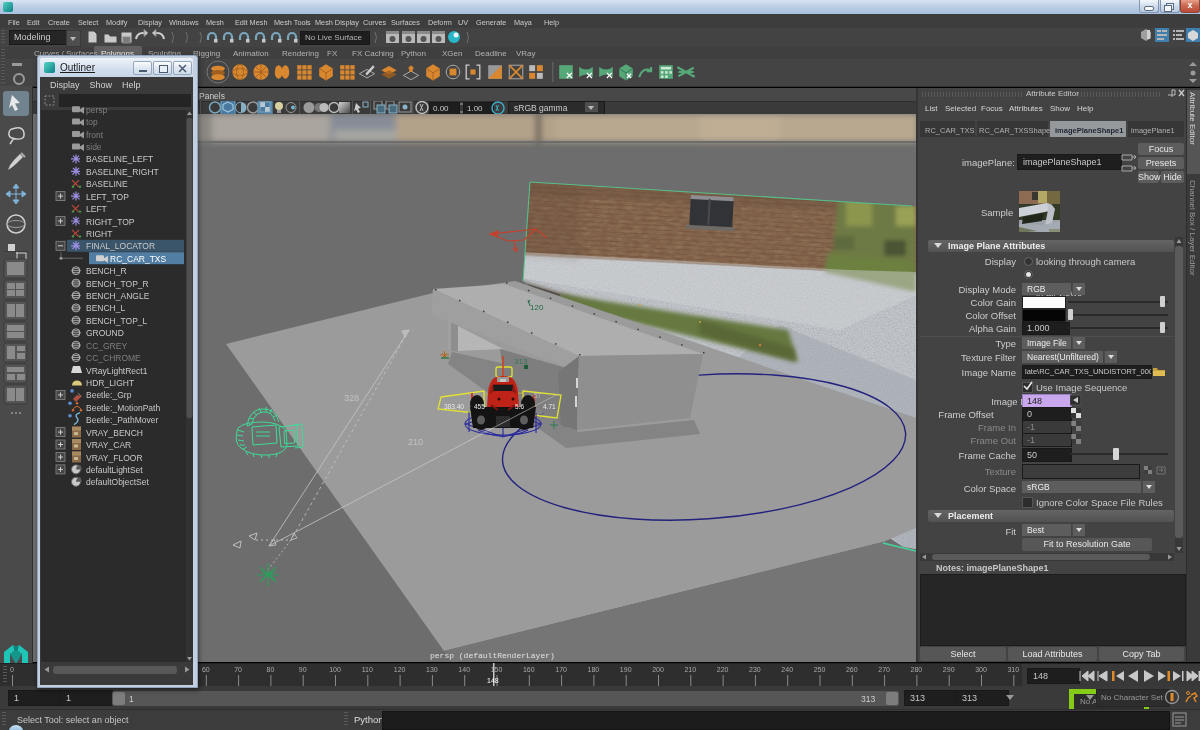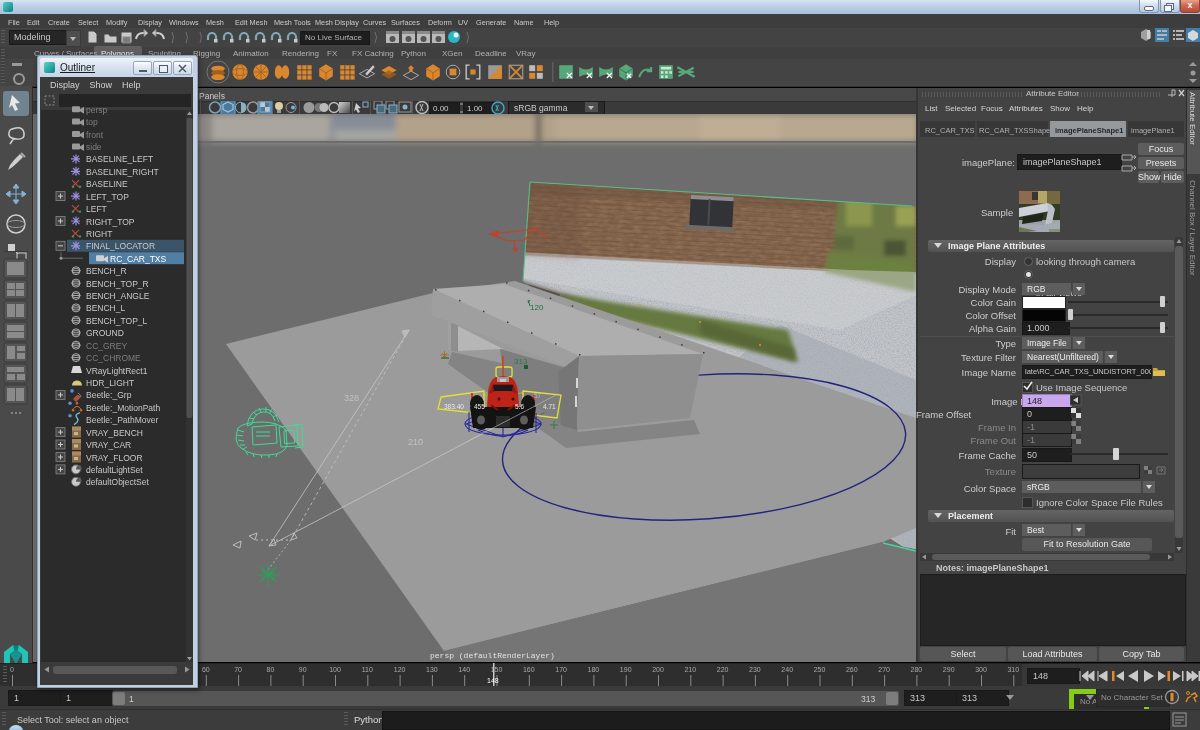--- a/index.html
+++ b/index.html
@@ -29,21 +29,21 @@
 <div class="tx" style="left:169px;top:18px;font-size:7.3px;color:#cbcbcb;">Windows</div>
 <div class="tx" style="left:206px;top:18px;font-size:7.3px;color:#cbcbcb;">Mesh</div>
 <div class="tx" style="left:235px;top:18px;font-size:7.3px;color:#cbcbcb;">Edit Mesh</div>
 <div class="tx" style="left:274px;top:18px;font-size:7.3px;color:#cbcbcb;">Mesh Tools</div>
 <div class="tx" style="left:315px;top:18px;font-size:7.3px;color:#cbcbcb;">Mesh Display</div>
 <div class="tx" style="left:363px;top:18px;font-size:7.3px;color:#cbcbcb;">Curves</div>
 <div class="tx" style="left:391px;top:18px;font-size:7.3px;color:#cbcbcb;">Surfaces</div>
 <div class="tx" style="left:428px;top:18px;font-size:7.3px;color:#cbcbcb;">Deform</div>
 <div class="tx" style="left:458px;top:18px;font-size:7.3px;color:#cbcbcb;">UV</div>
 <div class="tx" style="left:476px;top:18px;font-size:7.3px;color:#cbcbcb;">Generate</div>
-<div class="tx" style="left:514px;top:18px;font-size:7.3px;color:#cbcbcb;">Name</div>
+<div class="tx" style="left:514px;top:18px;font-size:7.3px;color:#cbcbcb;">Maya</div>
 <div class="tx" style="left:544px;top:18px;font-size:7.3px;color:#cbcbcb;">Help</div>
 <div class="a" style="left:0;top:28px;width:1200px;height:19px;background:#434343;border-bottom:1px solid #393939;"></div>
 <div class="a" style="left:1px;top:30px;width:4px;height:15px;background:repeating-linear-gradient(#5a5a5a 0 1px,#434343 1px 3px);"></div>
 <div class="fld" style="left:9px;top:30px;width:52px;height:13px;font-size:9px;padding-left:4px;line-height:13px;background:#262626;">Modeling</div>
 <div class="a" style="left:66px;top:30px;width:13px;height:15px;background:#4e4e4e;border:1px solid #3a3a3a;">
     <div class="a" style="left:3px;top:6px;width:0;height:0;border:3px solid transparent;border-top:4px solid #b9b9b9;"></div>
   </div>
 <svg class="a" style="left:84px;top:28px;" width="390" height="19" viewBox="0 0 390 19">
     <g stroke="#8a8a8a" fill="none" stroke-width="1">
       <path d="M4,3 h6 l3,3 v9 h-9 z" fill="#c9c9c9" stroke="#444"></path>
@@ -714,21 +714,21 @@
 <svg class="a" style="left:1022px;top:380px" width="12" height="12">
     <path d="M2,6 l3,3 5,-7" stroke="#e8e8e8" stroke-width="1.6" fill="none"></path>
   </svg>
 <div class="tx" style="left:1036px;top:382px;font-size:9.5px;color:#c9c9c9;">Use Image Sequence</div>
 <div class="tx" style="left:916px;top:396px;width:100px;text-align:right;font-size:9.5px;color:#cdcdcd;margin-left:38px;">Image Number</div>
 <div class="a" style="left:1022px;top:394px;width:44px;height:12px;background:#c9a7ec;border:1px solid #9a7fc0;color:#222;font-size:9px;line-height:12px;padding-left:4px;position:absolute;">148</div>
 <svg class="a" style="left:1070px;top:394px" width="14" height="12">
     <rect x="0" y="1" width="11" height="10" fill="#2d2d2d" stroke="#555"></rect>
     <path d="M8,3 l-5,3 5,3 z" fill="#ccc"></path>
   </svg>
-<div class="tx" style="left:916px;top:409px;width:100px;text-align:left;font-size:9.5px;color:#cdcdcd;">Frame Offset</div>
+<div class="tx" style="left:916px;top:409px;width:100px;text-align:center;font-size:9.5px;color:#cdcdcd;">Frame Offset</div>
 <div class="fld" style="left:1022px;top:407px;width:44px;height:12px;font-size:9px;line-height:12px;padding-left:4px;">0</div>
 <svg class="a" style="left:1070px;top:407px" width="12" height="12">
     <rect width="5" height="5" x="1" y="1" fill="#ddd"></rect>
     <rect width="5" height="5" x="6" y="6" fill="#ddd"></rect>
     <rect width="5" height="5" x="6" y="1" fill="#333"></rect>
     <rect width="5" height="5" x="1" y="6" fill="#333"></rect>
   </svg>
 <div class="tx" style="left:916px;top:422px;width:100px;text-align:right;font-size:9.5px;color:#8a8a8a;">Frame In</div>
 <div class="a fld" style="left:1022px;top:420px;width:44px;height:12px;font-size:9px;line-height:12px;padding-left:4px;background:#3a3a3a;color:#888;">-1</div>
 <svg class="a" style="left:1070px;top:420px" width="12" height="12" opacity="0.4">

